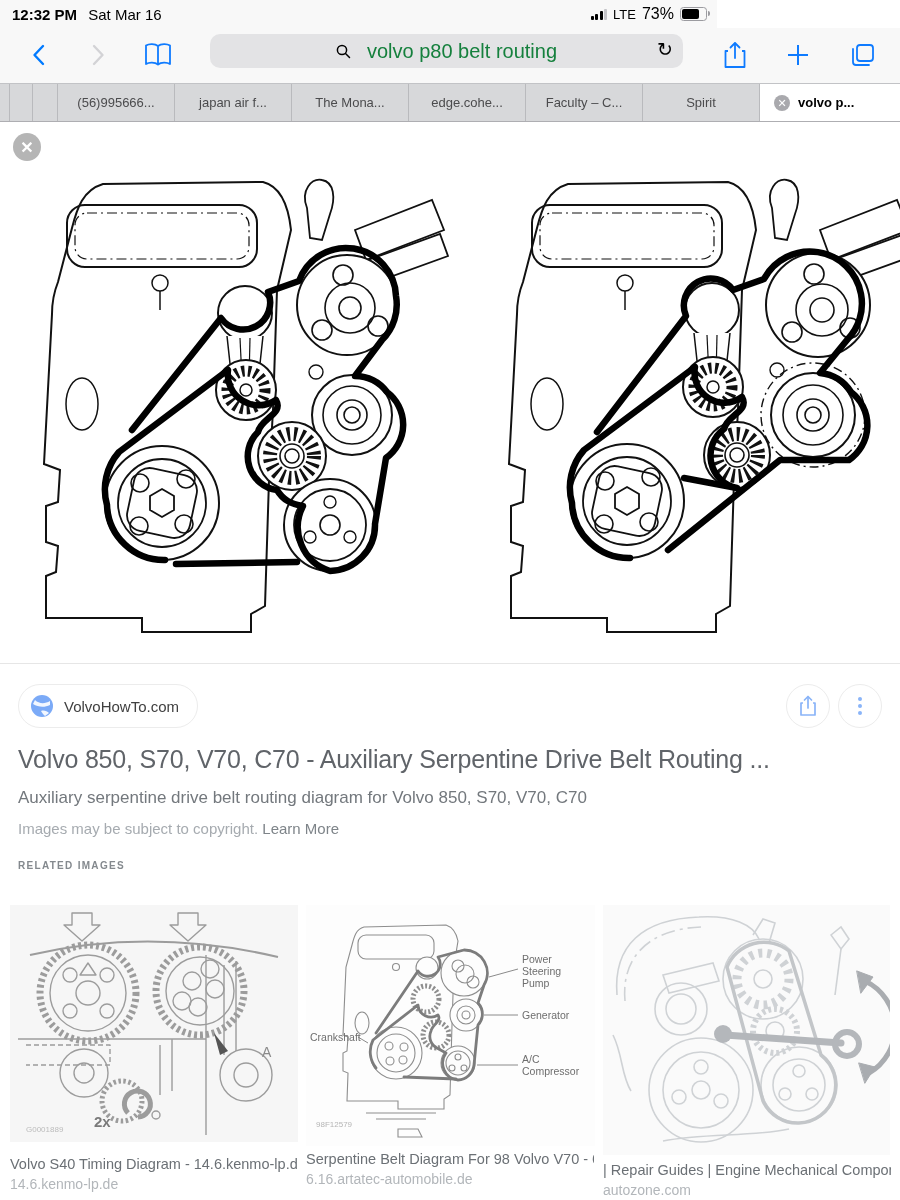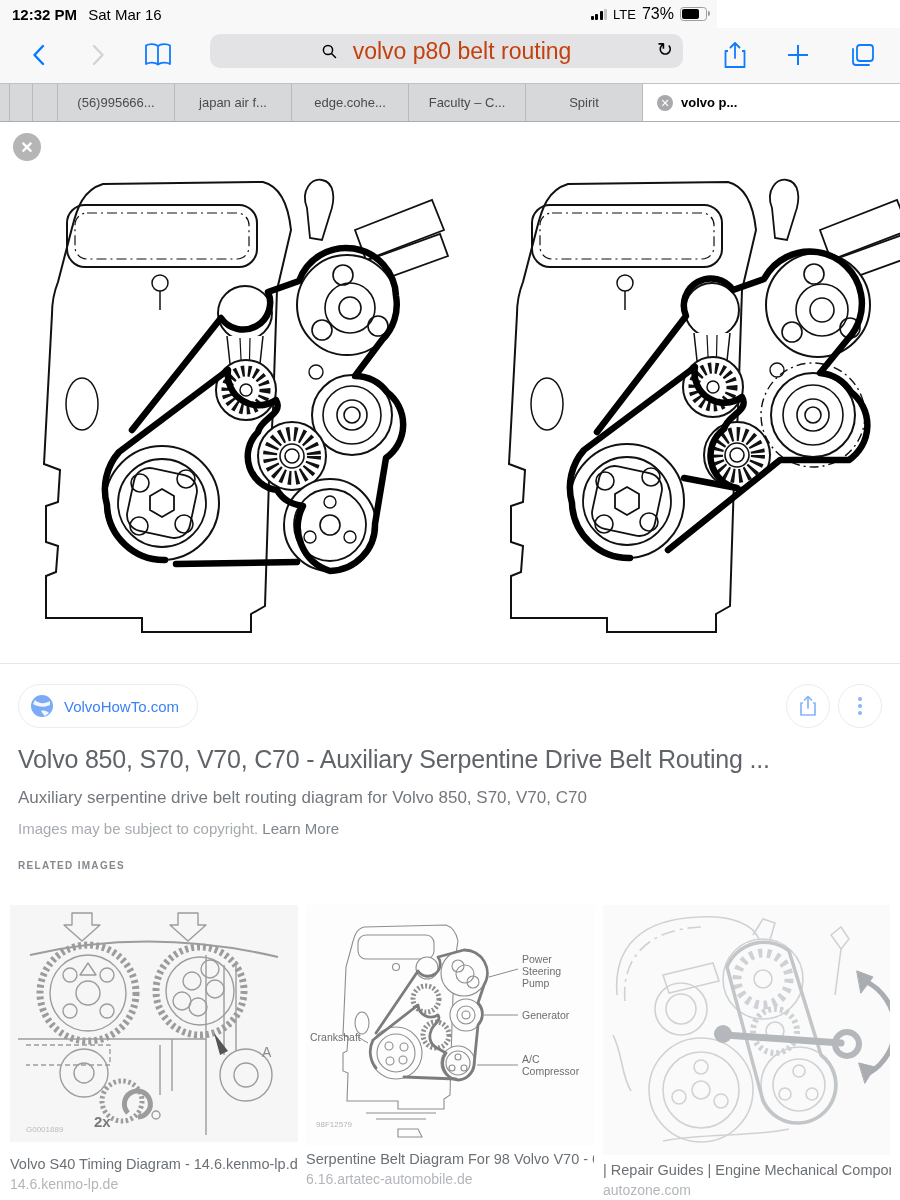--- a/index.html
+++ b/index.html
@@ -19,21 +19,21 @@
   .sb-batt-pct{font-size:16px;color:#000;}
   .batt{position:relative;width:25px;height:12px;border:1px solid #9b9ba0;border-radius:3.5px;}
   .batt .fill{position:absolute;left:1px;top:1px;bottom:1px;width:17px;background:#000;border-radius:2px;}
   .batt .nub{position:absolute;right:-4px;top:3px;width:2.5px;height:5px;background:#9b9ba0;border-radius:0 2px 2px 0;}
 
   
   .toolbar{position:absolute;left:0;top:28px;width:900px;height:55px;background:#f8f8f8;}
   .tb-btn{position:absolute;top:9px;width:36px;height:36px;display:flex;align-items:center;justify-content:center;}
   .searchbar{position:absolute;left:210px;top:6px;width:473px;height:34px;background:#e3e3e5;
     border-radius:10px;display:flex;align-items:center;justify-content:center;}
-  .search-text{font-size:23px;color:#c2410c;margin-left:16px;}
+  .search-text{font-size:20px;color:#15803d;margin-left:16px;}
   .refresh{position:absolute;right:10px;top:4px;font-size:19px;color:#000;}
 
   
   .tabbar{position:absolute;left:0;top:83px;width:900px;height:39px;background:#d7d8da;
     border-top:1px solid #c2c3c6;border-bottom:1px solid #aeaeb2;box-sizing:border-box;display:flex;}
   .tab{position:relative;height:100%;display:flex;align-items:center;justify-content:center;
     font-size:13px;color:#4b4b4d;border-right:1px solid #b9babd;box-sizing:border-box;
     white-space:nowrap;overflow:hidden;}
   .tab.sliver{flex:none;}
   .tab.active{background:#fff;border-right:none;color:#000;font-weight:700;justify-content:flex-start;padding-left:14px;}
@@ -43,21 +43,21 @@
   
   .content{position:absolute;left:0;top:122px;width:900px;height:1078px;background:#fff;}
   .viewer-close{position:absolute;left:13px;top:11px;width:28px;height:28px;border-radius:50%;
     background:#b5b5b5;color:#fff;font-size:16px;font-weight:700;display:flex;align-items:center;justify-content:center;}
   .main-image{position:absolute;left:0;top:46px;width:900px;height:492px;}
   .divider{position:absolute;left:0;top:541px;width:900px;height:1px;background:#e6e6e6;}
 
   .source-row{position:absolute;left:0;top:560px;width:900px;height:48px;}
   .source-pill{position:absolute;left:18px;top:2px;height:42px;border:1px solid #ececec;border-radius:22px;
     display:flex;align-items:center;padding:0 18px 0 10px;gap:9px;}
-  .source-name{font-size:15px;color:#3b82f6;}
+  .source-name{font-size:15px;color:#404040;}
   .round-btn{position:absolute;top:2px;width:42px;height:42px;border:1px solid #ececec;border-radius:50%;
     display:flex;align-items:center;justify-content:center;}
   .round-btn.share{right:70px;}
   .round-btn.more{right:18px;}
   .dots{display:flex;flex-direction:column;gap:3px;}
   .dots i{width:4px;height:4px;border-radius:50%;background:#8ab4f8;}
 
   .result-title{position:absolute;left:18px;top:623px;width:860px;font-size:25px;color:#606469;letter-spacing:-0.2px;}
   .result-desc{position:absolute;left:18px;top:666px;width:860px;font-size:17px;color:#73787d;}
   .copyright{position:absolute;left:18px;top:698px;font-size:15px;color:#a6abb0;}
@@ -151,20 +151,23 @@
 
   <div class="tabbar">
     <div class="tab sliver" style="width:10px"></div>
     <div class="tab sliver" style="width:23px"></div>
     <div class="tab sliver" style="width:25px"></div>
     <div class="tab" style="width:117px">
         <span>(56)995666...</span>
       </div>
     <div class="tab" style="width:117px">
         <span>japan air f...</span>
+      </div>
+    <div class="tab" style="width:117px">
+        <span>The Mona...</span>
       </div>
     <div class="tab" style="width:117px">
         <span>edge.cohe...</span>
       </div>
     <div class="tab" style="width:117px">
         <span>Faculty – C...</span>
       </div>
     <div class="tab" style="width:117px">
         <span>Spirit</span>
       </div>

